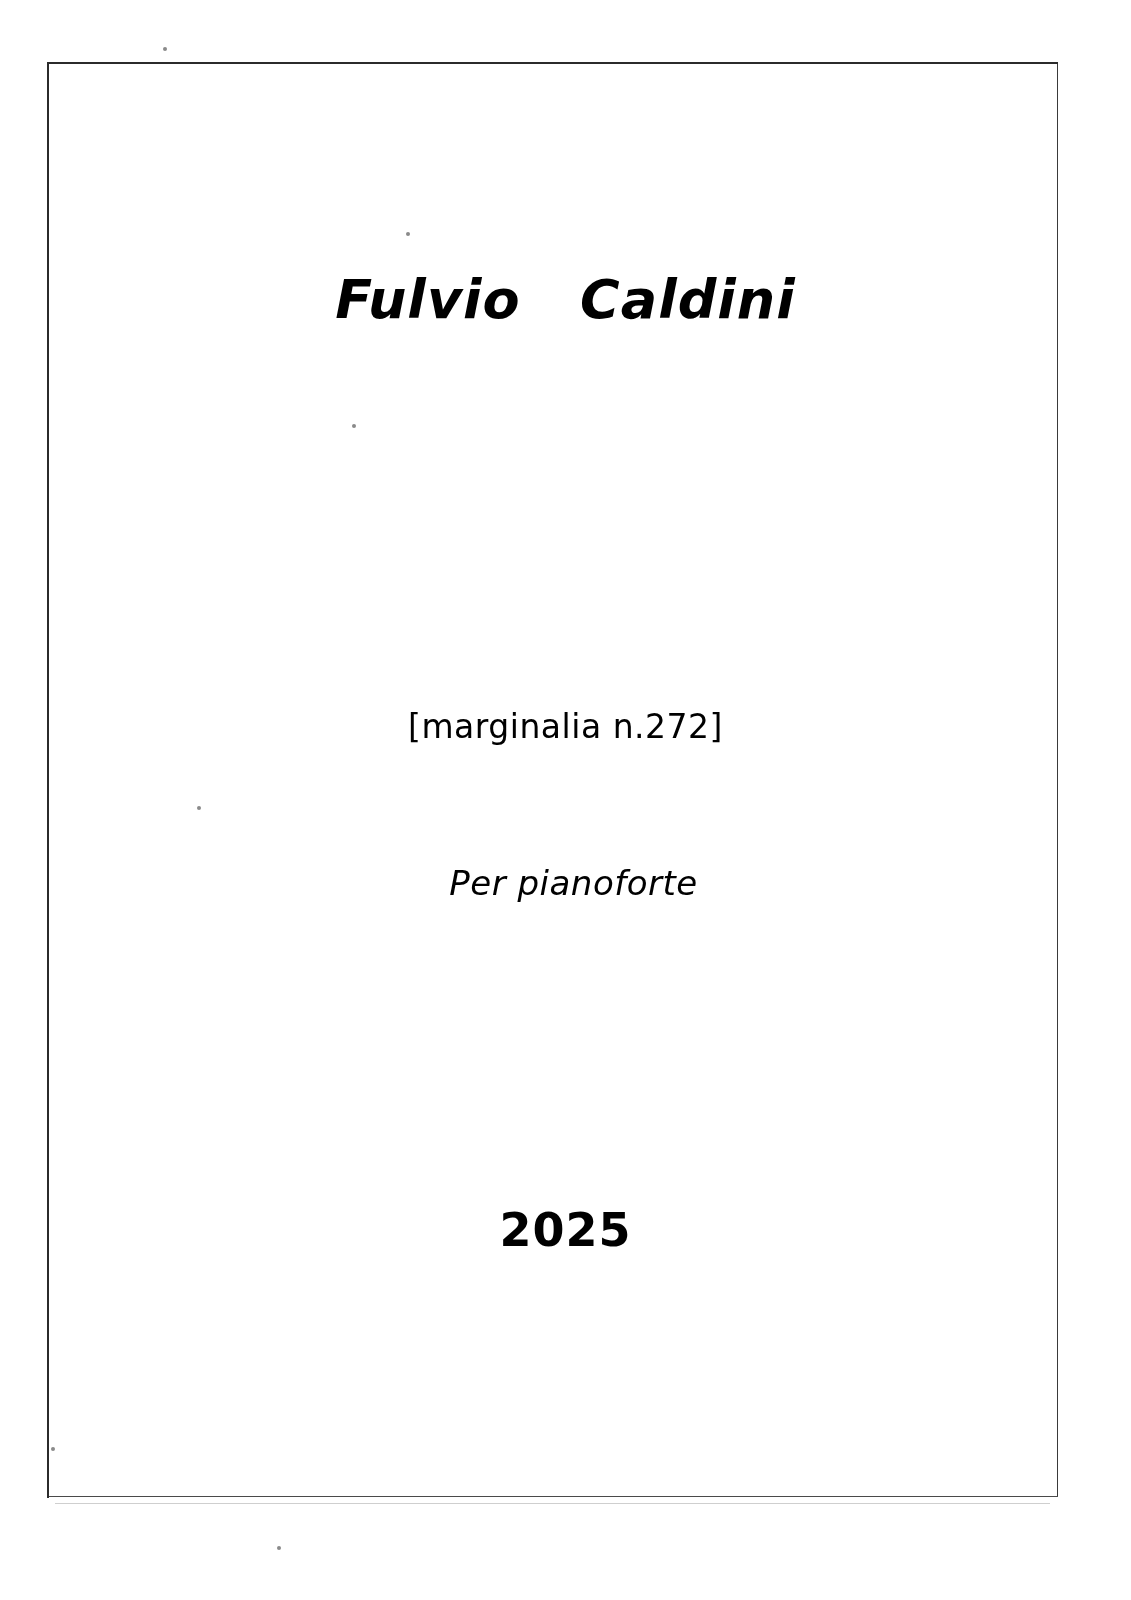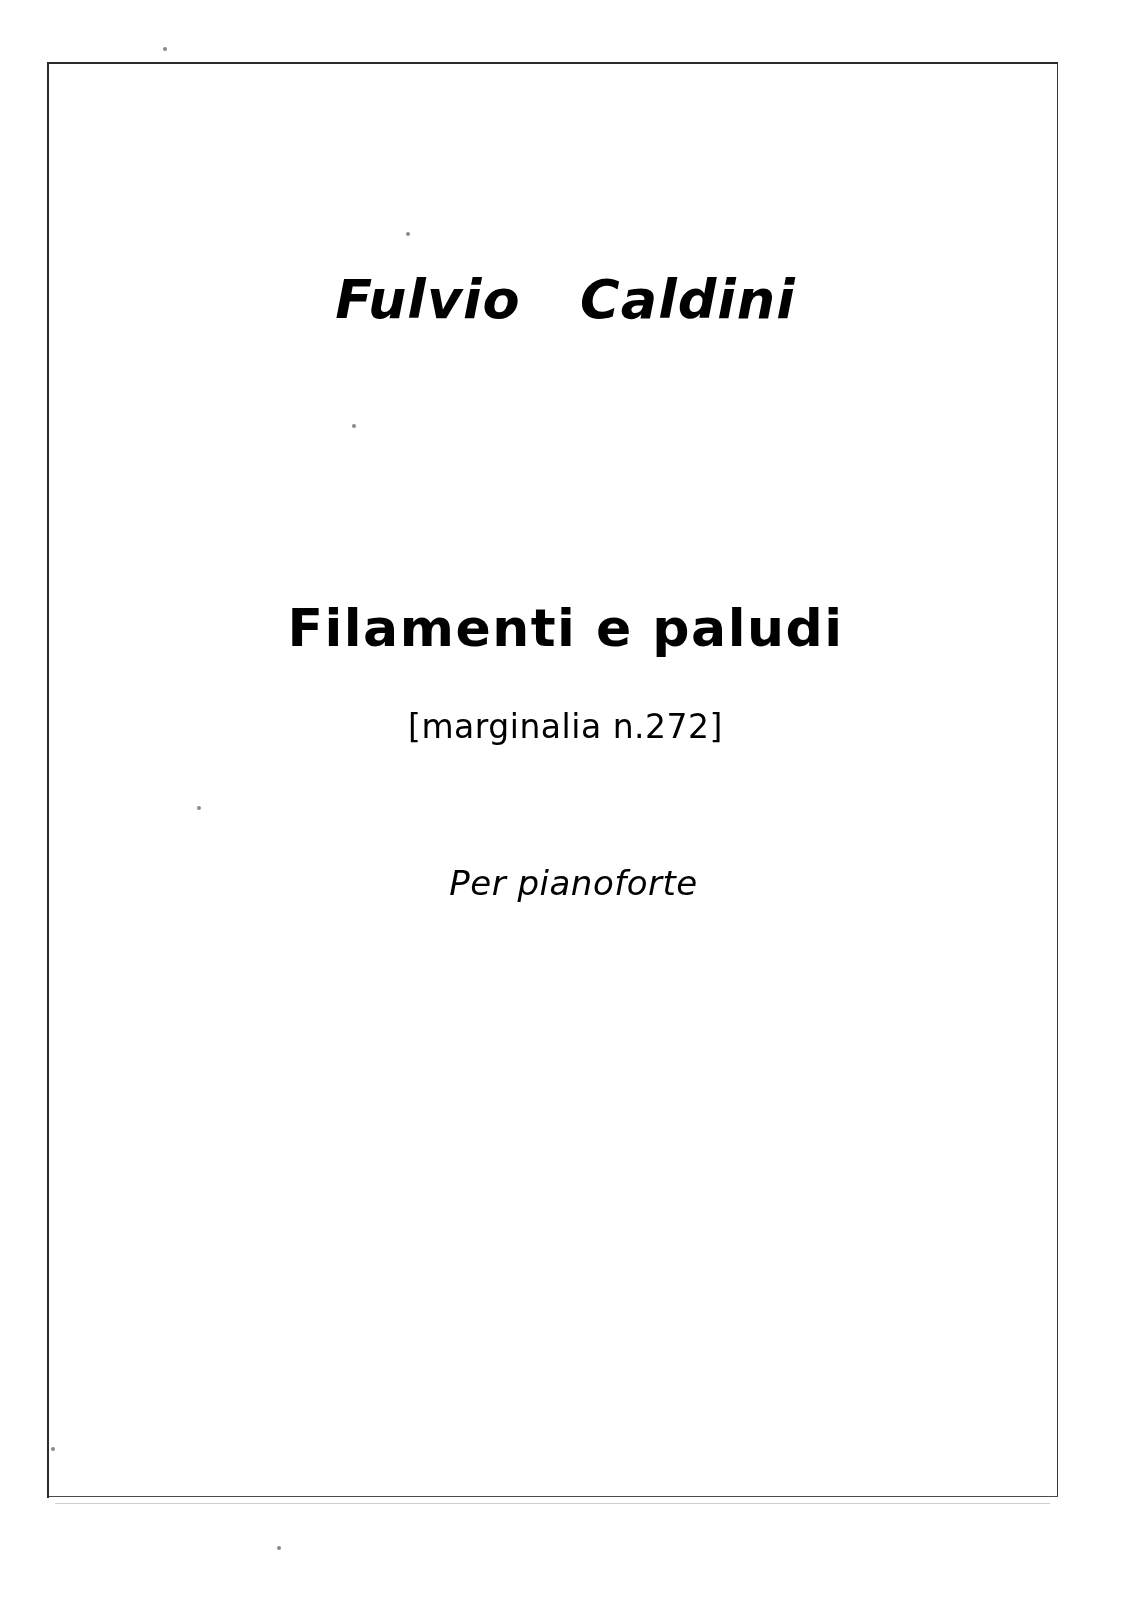--- a/index.html
+++ b/index.html
@@ -156,19 +156,19 @@
 <div class="speck" style="left:163px; top:47px; width:4px; height:4px;"></div>
 <div class="speck" style="left:406px; top:232px; width:4px; height:4px;"></div>
 <div class="speck" style="left:352px; top:424px; width:4px; height:4px;"></div>
 <div class="speck" style="left:197px; top:806px; width:4px; height:4px;"></div>
 <div class="speck" style="left:51px; top:1447px; width:4px; height:4px;"></div>
 <div class="speck" style="left:277px; top:1546px; width:4px; height:4px;"></div>
 
 <div class="content">
   <div class="composer">Fulvio   Caldini</div>
 
-  <div class="work-title">Filamenti e paludi</div>
 
   <div class="subtitle">[marginalia n.272]</div>
 
   <div class="instrumentation">Per pianoforte</div>
 
+  <div class="year">2025</div>
 </div>
 
 </body></html>

